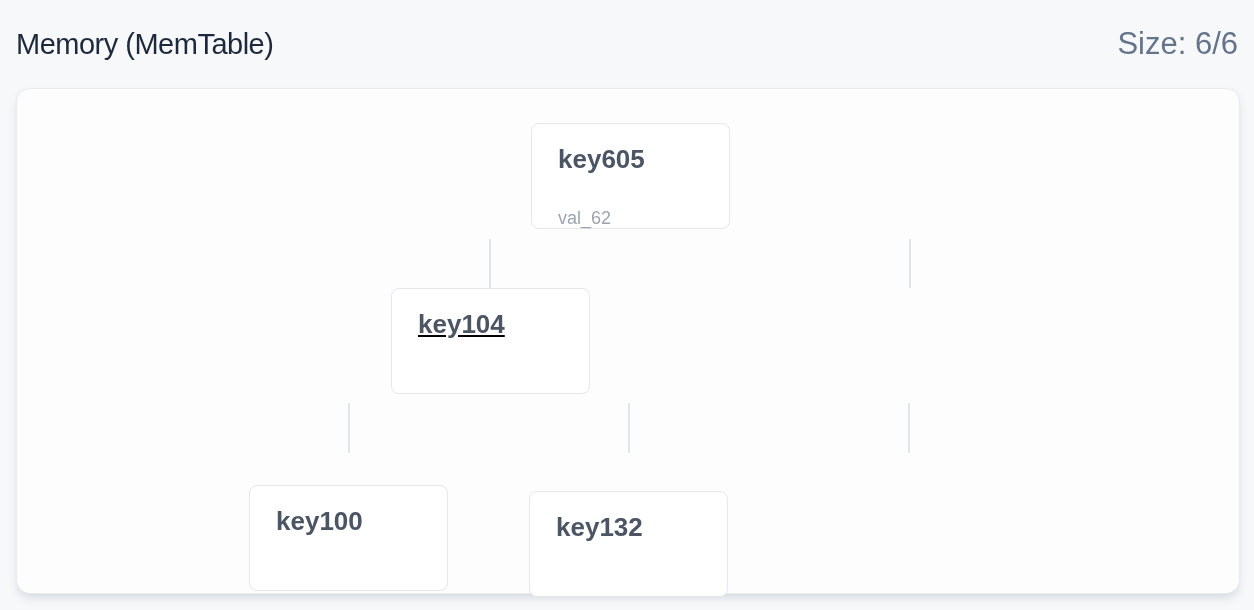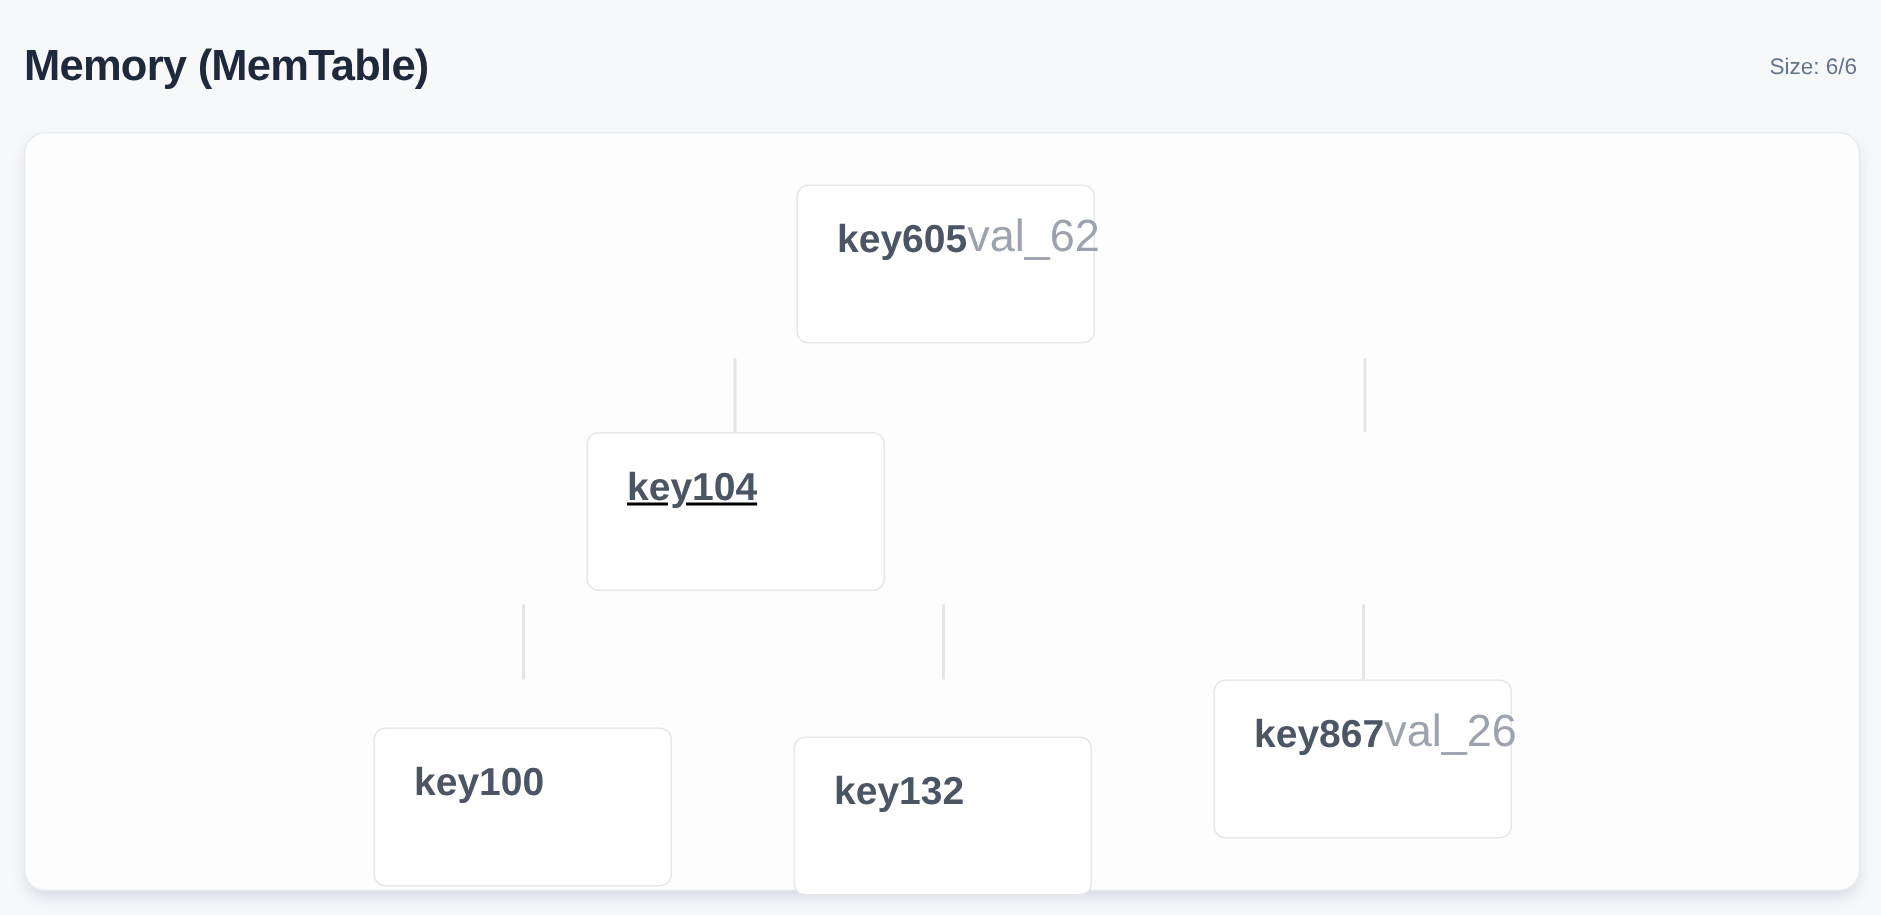--- a/index.html
+++ b/index.html
@@ -12,26 +12,26 @@
   .page { position: relative; width: 1254px; height: 610px; }
 
   
   .panel-header {
     position: absolute; left: 0; top: 0; right: 0; height: 88px;
     display: flex; align-items: center; justify-content: space-between;
     padding: 0 16px 0 16px;
   }
   .panel-title {
     font-size: 29px;
-    font-weight: 700;
+    font-weight: 400;
     color: #1e293b;
     letter-spacing: -0.5px;
   }
   .panel-size {
-    font-size: 15px;
+    font-size: 31px;
     font-weight: 400;
     color: #64748b;
   }
 
   
   .memtable-card {
     position: absolute;
     left: 16px; top: 88px;
     width: 1224px; height: 506px;
     background: #fdfdfe;
@@ -42,31 +42,31 @@
   .tree { position: absolute; inset: 0; }
 
   
   .tree-node {
     position: absolute;
     width: 199px; height: 106px;
     background: #ffffff;
     border: 1px solid #e5e7eb;
     border-radius: 8px;
     padding: 17px 24px 0 26px;
-    display: flex; 
+    display: flex; flex-direction: column; gap: 24px;
   }
   .node-key {
     font-size: 26px;
     font-weight: 700;
     color: #4b5563;
     line-height: 36px;
     white-space: nowrap;
   }
   .node-val {
-    font-size: 30px;
+    font-size: 18px;
     font-weight: 400;
     color: #9ca3af;
     line-height: 34px;
     white-space: nowrap;
   }
 
   
   .node-root  { left: 514px; top: 34px;  }
   .node-l1a   { left: 374px; top: 199px; text-decoration: underline; }
   .node-l1b   { left: 794px; top: 199px; }
@@ -116,21 +116,17 @@
 
 
       <div class="tree-node node-l2a">
         <div class="node-key">key100</div>
       </div>
 
       <div class="tree-node node-l2b">
         <div class="node-key">key132</div>
       </div>
 
-      <div class="tree-node node-l2c">
-        <div class="node-key">key867</div>
-        <div class="node-val">val_26</div>
-      </div>
 
     </div>
   </div>
 
 </div>
 
 </body></html>

